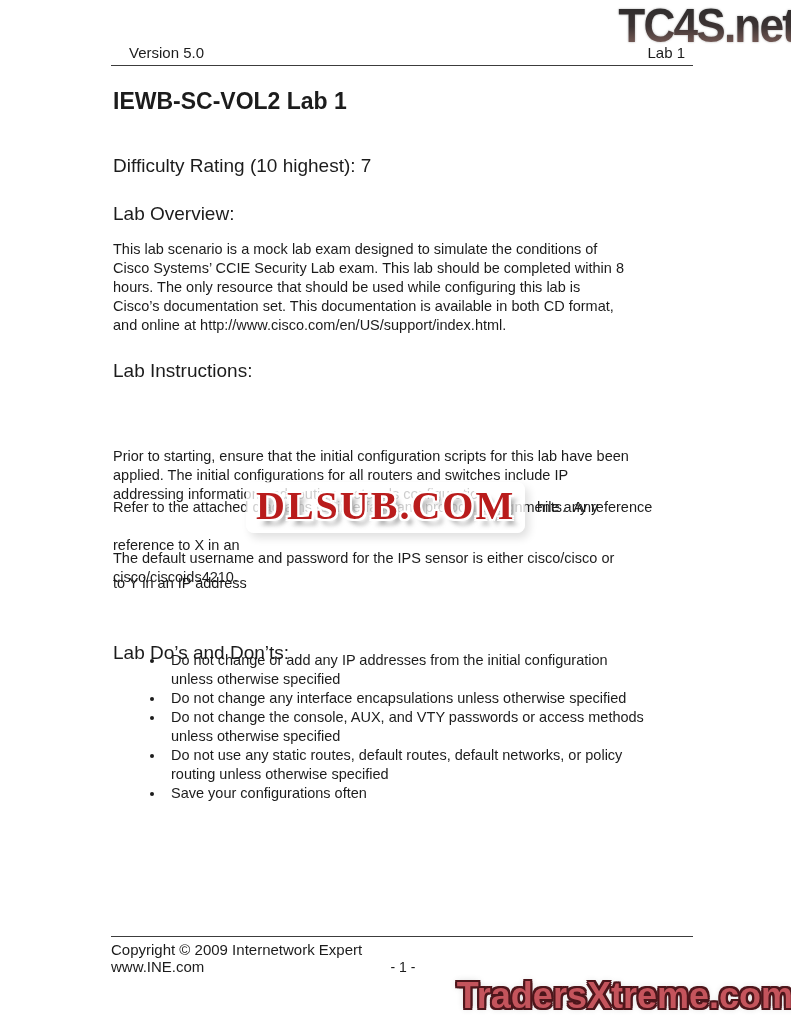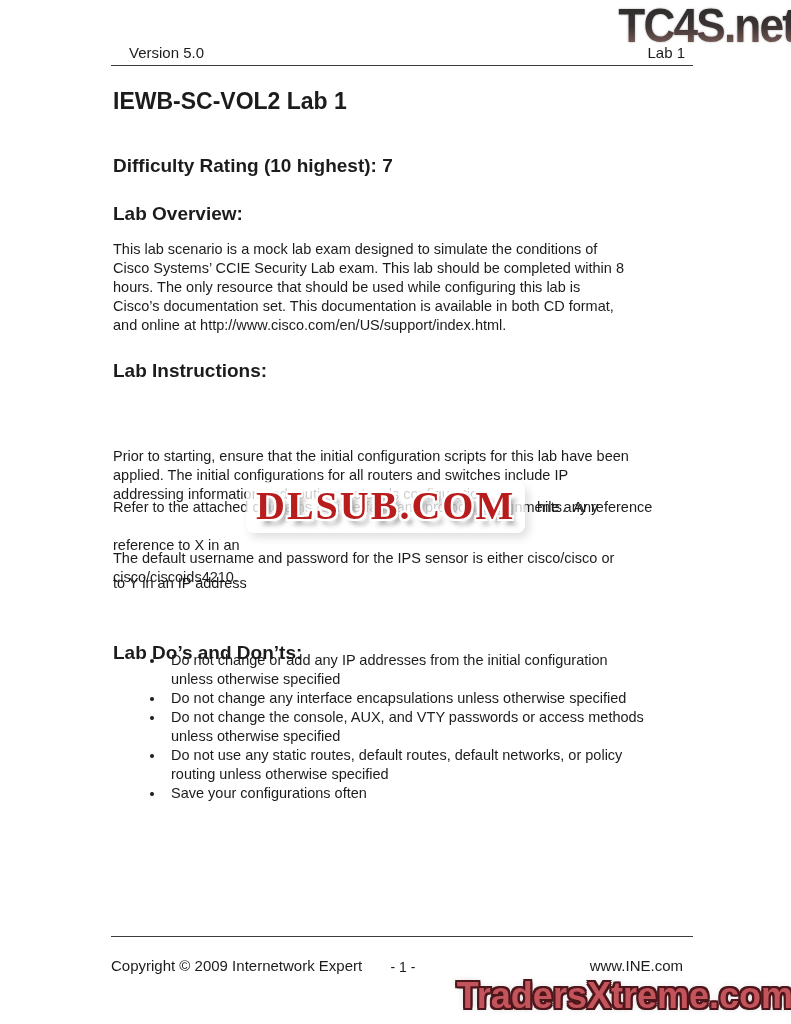--- a/index.html
+++ b/index.html
@@ -29,21 +29,21 @@
   .header .ver{margin-left:18px;}
   .header .spacer{flex:1;}
   .header .lab{margin-right:8px;}
 
   .title{
     position:absolute;top:88px;left:113px;width:580px;margin:0;
     text-align:left;font-size:23px;font-weight:bold;
   }
   .h{
     position:absolute;left:113px;margin:0;
-    font-size:19px;font-weight:bold;white-space:nowrap;
+    font-size:19px;font-weight:normal;white-space:nowrap;
   }
   .h-difficulty{top:155px;}
   .h-overview{top:203px;}
   .h-instructions{top:360px;}
   .h-dos{top:642px;}
 
   .para{
     position:absolute;left:113px;width:600px;margin:0;
     font-size:14.5px;line-height:19px;white-space:pre-line;
   }
@@ -69,22 +69,22 @@
   }
 
   .dos-list{
     position:absolute;left:113px;top:651px;width:600px;margin:0;
     padding-left:52px;font-size:14.5px;line-height:19px;
   }
   .dos-list li{white-space:pre-line;padding-left:6px;}
 
   .footer{
     position:absolute;top:936px;left:111px;width:582px;
-    border-top:1px solid #3c3c3c;padding-top:20px;
-    display:flex;font-size:15px;
+    border-top:1px solid #3c3c3c;padding-top:4px;
+    display:flex;font-size:15px;flex-direction:column;
   }
   .footer .fspacer{flex:1;}
   .footer .site{margin-right:10px;}
   .pagenum{
     position:absolute;top:959px;left:113px;width:580px;
     text-align:center;font-size:14px;
   }
 
   
   .traders{

